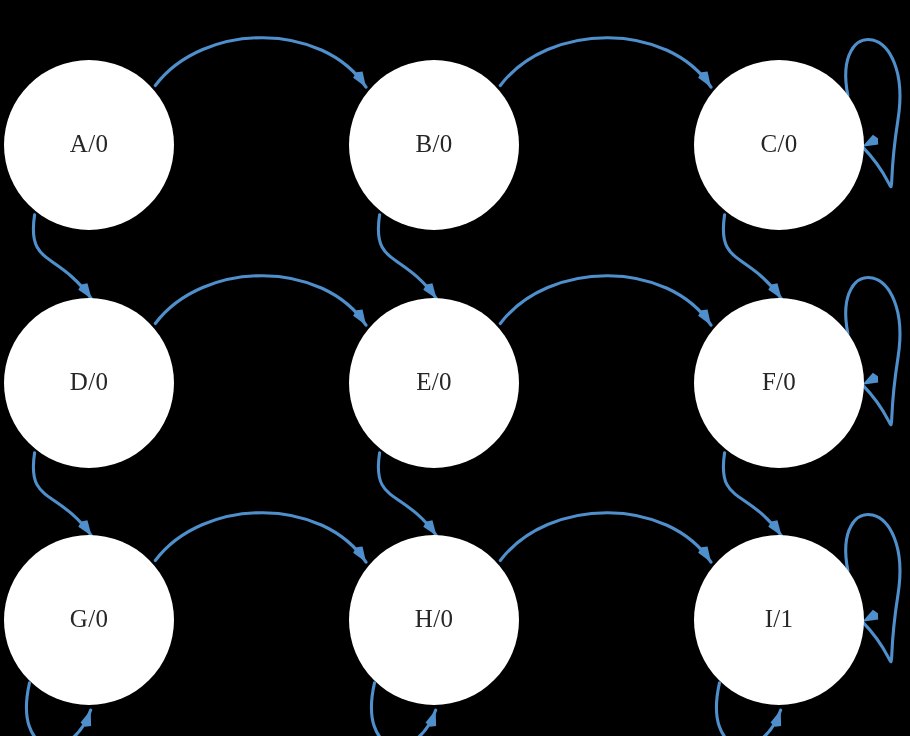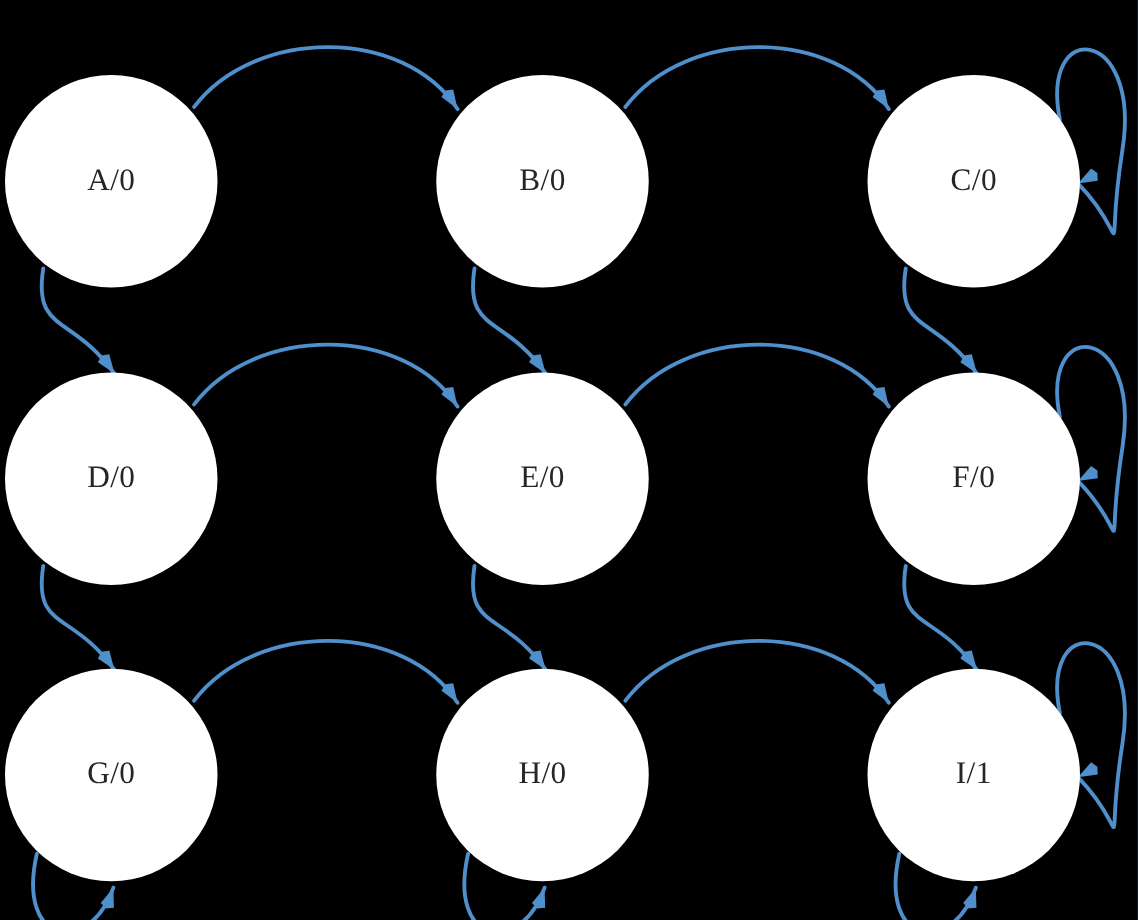--- a/index.html
+++ b/index.html
@@ -4,21 +4,21 @@
 <style>
   html, body {
     margin: 0;
     padding: 0;
     background: #000000;
   }
   #canvas-wrap {
     position: relative;
     width: 910px;
     height: 736px;
-    background: #14b8a6;
+    background: #fca5a5;
     overflow: hidden;
   }
   svg#diagram {
     display: block;
     width: 910px;
     height: 736px;
     background: #000000;
   }
   .node-circle {
     fill: #ffffff;

